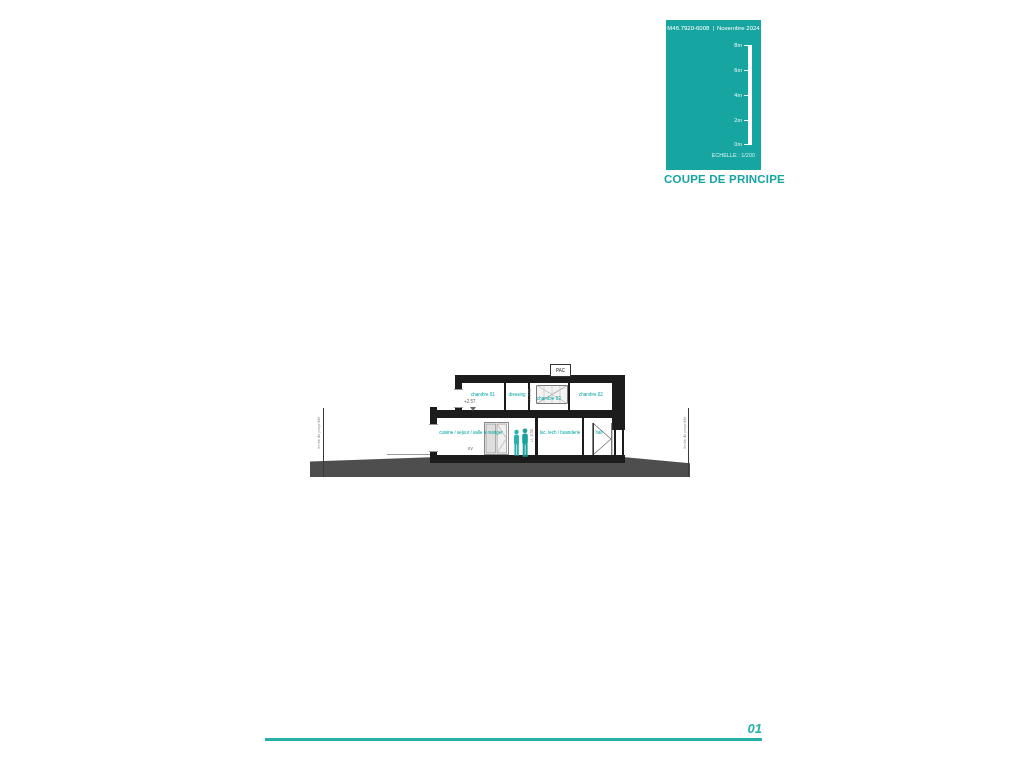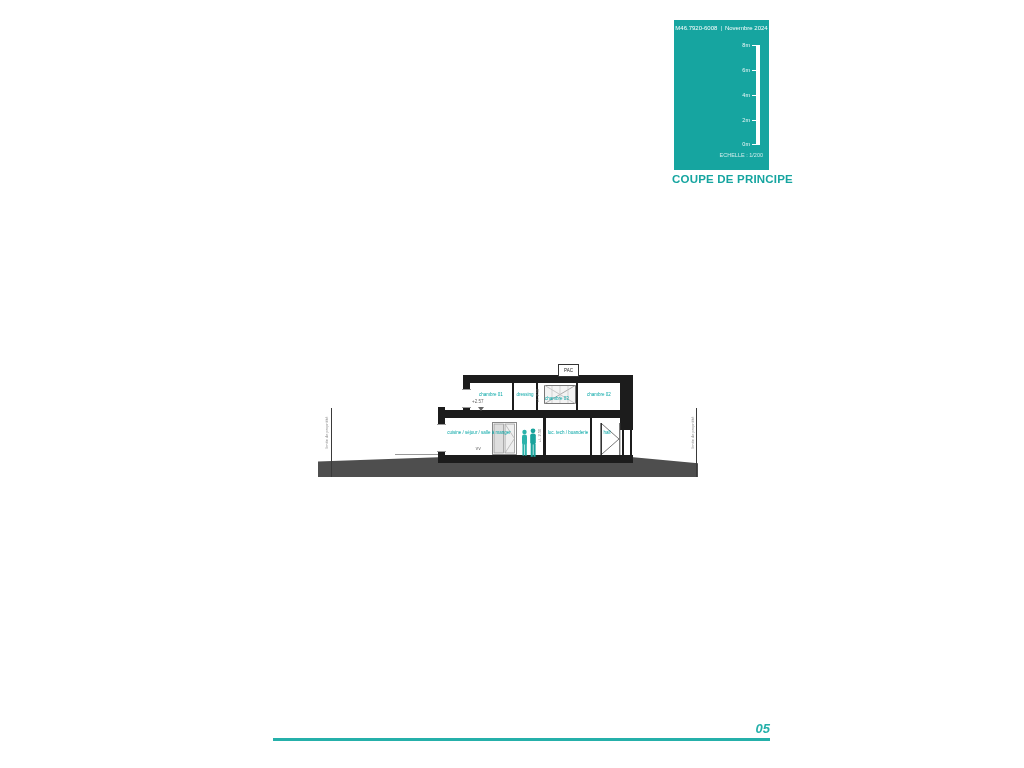--- a/index.html
+++ b/index.html
@@ -1,19 +1,18 @@
 <!DOCTYPE html>
 <html><head>
 <meta charset="utf-8">
 <style>
   html,body{margin:0;padding:0;background:#ffffff;}
   #canvas{
     position:relative;width:868px;height:768px;background:#ffffff;overflow:hidden;
     font-family:"Liberation Sans",sans-serif;
-    margin-left:8px;
   }
   .abs{position:absolute;}
   
   .tb{position:absolute;left:666px;top:20px;width:95px;height:150px;background:#16a5a0;}
   .tb-header{position:absolute;left:0;top:2px;width:100%;height:12px;display:flex;align-items:center;justify-content:center;gap:3px;color:#ffffff;font-size:6px;white-space:nowrap;}
   .tb-header .sep{opacity:.85;}
   .scalebar{position:absolute;left:82px;top:25px;width:4px;height:100px;background:#ffffff;}
   .tickmark{position:absolute;width:4px;height:1px;background:#ffffff;left:78px;}
   .ticklbl{position:absolute;left:38px;width:38px;text-align:right;font-size:5.5px;color:rgba(255,255,255,.92);line-height:6px;}
   .scale-label{position:absolute;right:6px;top:132px;font-size:5.5px;color:rgba(255,255,255,.8);white-space:nowrap;}
@@ -150,15 +149,15 @@
   <div class="room-lbl" style="left:538px;top:430px;width:44px;">loc. tech / buanderie</div>
   <div class="room-lbl" style="left:584px;top:430px;width:30px;">hall</div>
 
   <div class="level-text">+2.57</div>
   <div class="level-tri"></div>
   <div class="vent">∨∨</div>
   <div class="dim-rot" style="left:518px;top:393px;">+/- 2.50</div>
   <div class="dim-rot" style="left:520px;top:433px;">+/- 2.50</div>
 
   <div class="footer-line"></div>
-  <div class="footer-num">05</div>
+  <div class="footer-num">01</div>
 
 </div>
 
 </body></html>

